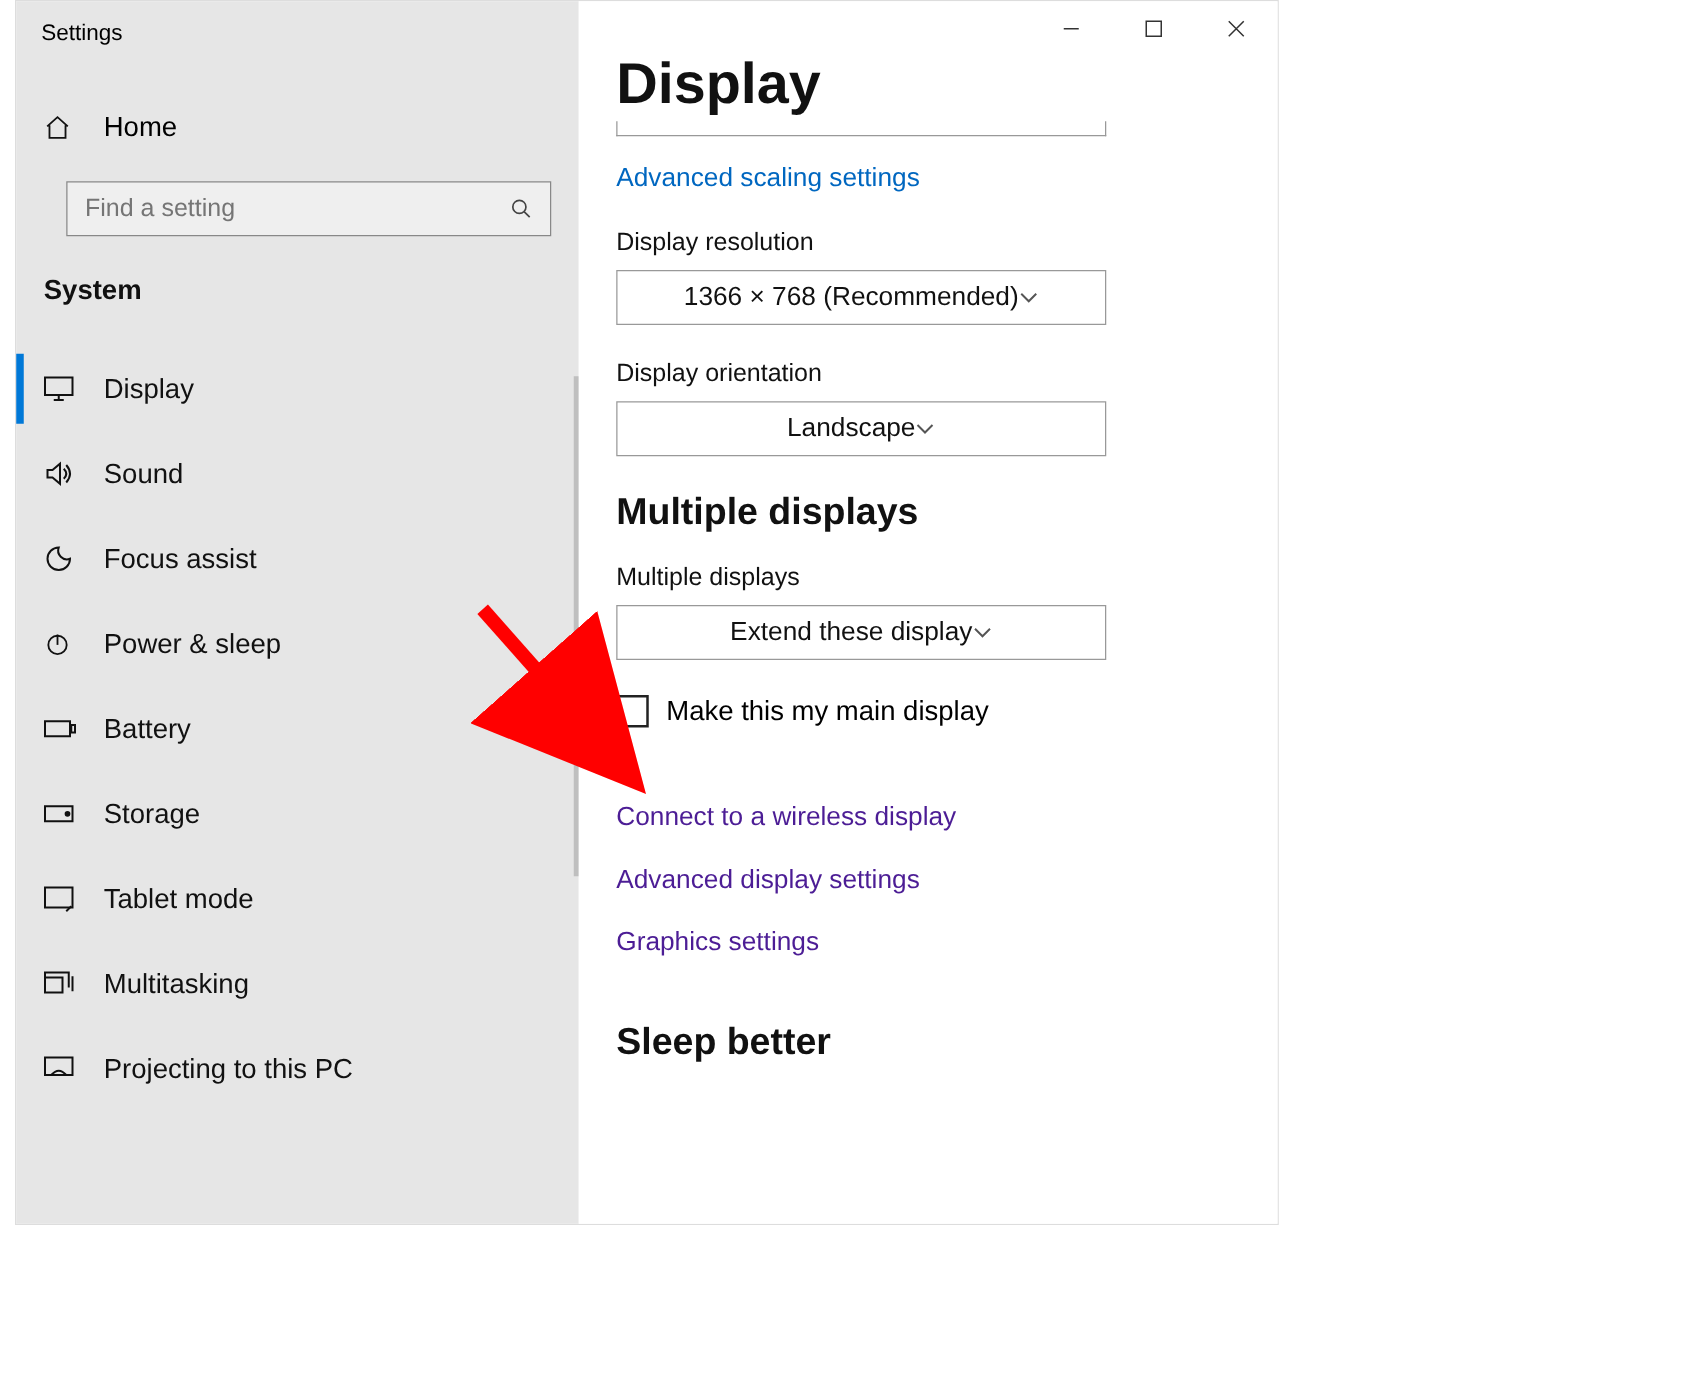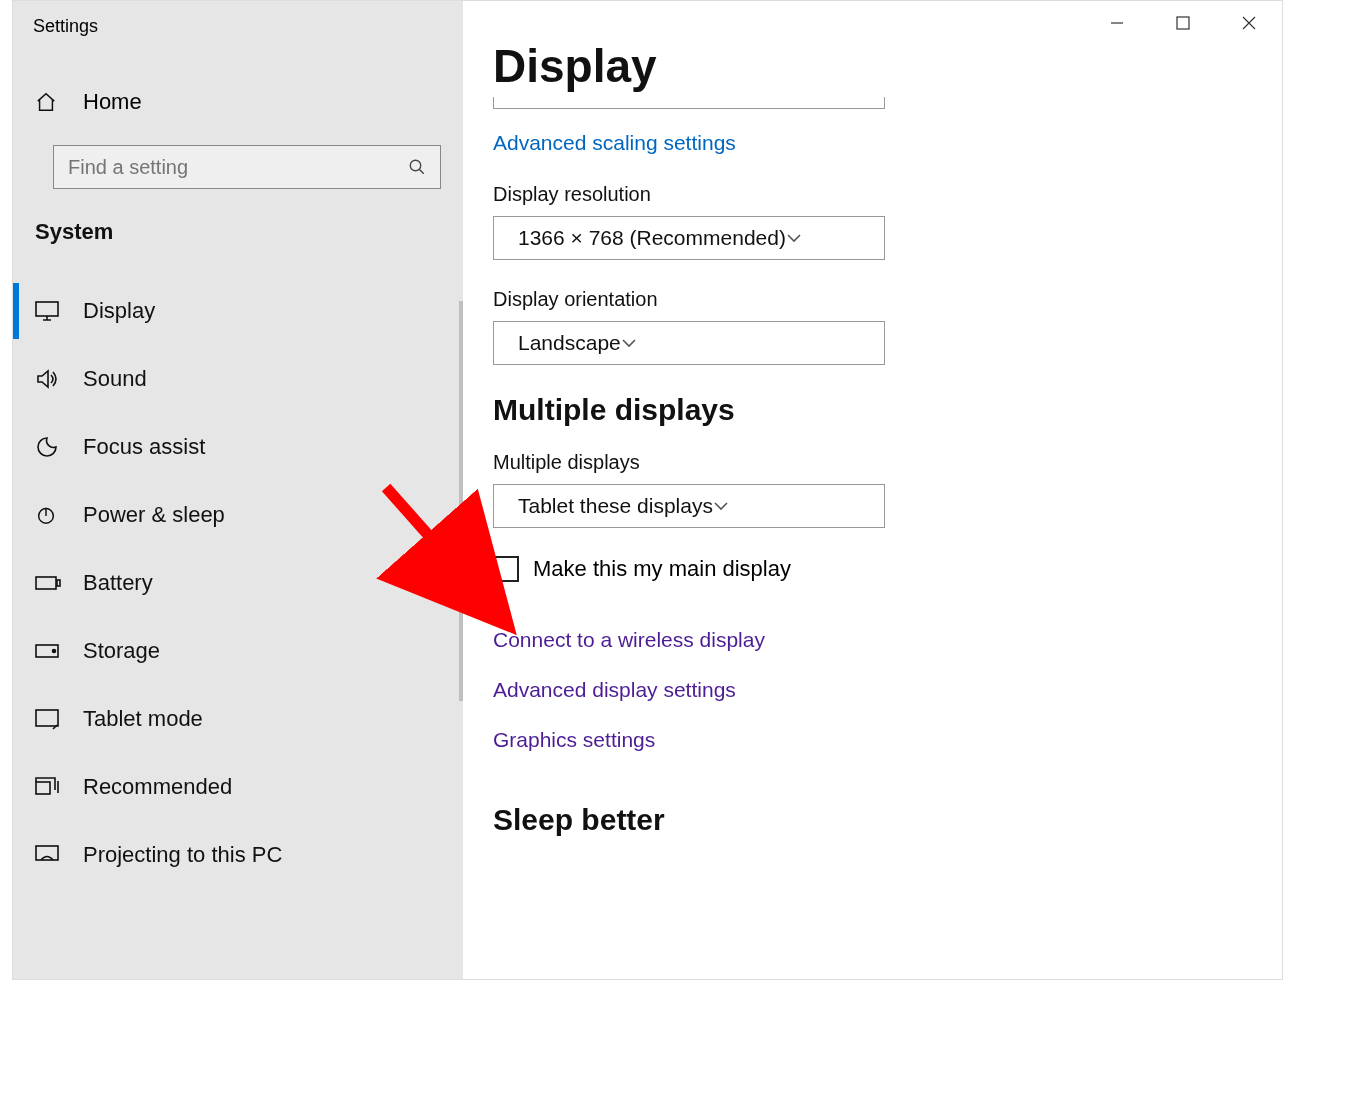--- a/index.html
+++ b/index.html
@@ -8,21 +8,21 @@
     background: #fff;
     width: 1360px;
     height: 1102px;
     overflow: hidden;
     position: relative;
   }
   .frame {
     position: absolute;
     left: 12px;
     top: 0;
-    width: 1271px;
+    width: 1011px;
     height: 980px;
     background: #fff;
     display: flex;
     border: 1px solid #ddd;
   }
   
   .sidebar {
     width: 450px;
     background: #e6e6e6;
     position: relative;
@@ -150,43 +150,43 @@
     font-size: 20px;
     color: #111;
     margin-bottom: 10px;
   }
   .combo {
     width: 392px;
     height: 44px;
     border: 1px solid #999;
     display: flex;
     align-items: center;
-    justify-content: flex-start;
-    padding: 0 24px;
+    justify-content: center;
+    padding: 0 8px;
     font-size: 21px;
     color: #111;
     margin-bottom: 28px;
   }
   .chev {
     color: #555;
   }
   .section-h {
     font-size: 30px;
     font-weight: 600;
     color: #111;
     margin-top: 28px;
     margin-bottom: 24px;
   }
   .checkbox-row {
     display: flex;
     align-items: center;
     gap: 14px;
     font-size: 22px;
     margin-top: 10px;
-    margin-bottom: 46px;
+    margin-bottom: 60px;
   }
   .checkbox-box {
     width: 26px;
     height: 26px;
     border: 2px solid #222;
     display: inline-block;
   }
   .link-block {
     color: #4c1d95;
     font-size: 21px;
@@ -323,21 +323,21 @@
         <span>Tablet mode</span>
       </div>
 
       <div class="nav-item">
         <span class="icon">
           <svg width="24" height="22" viewBox="0 0 24 22" fill="none" stroke="#111" stroke-width="1.6">
               <rect x="1" y="6" width="14" height="12"></rect>
               <path d="M1 6 L1 2 L20 2 L20 14 M23 5 V17"></path>
             </svg>
         </span>
-        <span>Recommended</span>
+        <span>Multitasking</span>
       </div>
 
       <div class="nav-item">
         <span class="icon">
           <svg width="24" height="20" viewBox="0 0 24 20" fill="none" stroke="#111" stroke-width="1.6">
               <rect x="1" y="1" width="22" height="14"></rect>
               <path d="M6 15 Q12 8 18 15"></path>
             </svg>
         </span>
         <span>Projecting to this PC</span>
@@ -390,21 +390,21 @@
         <svg width="16" height="10" viewBox="0 0 16 10" fill="none" stroke="#555" stroke-width="1.6">
             <path d="M2 2 L8 8 L14 2"></path>
           </svg>
       </span>
     </div>
 
     <div class="section-h">Multiple displays</div>
 
     <div class="setting-label">Multiple displays</div>
     <div class="combo">
-      <span>Tablet these displays</span>
+      <span>Extend these display</span>
       <span class="chev">
         <svg width="16" height="10" viewBox="0 0 16 10" fill="none" stroke="#555" stroke-width="1.6">
             <path d="M2 2 L8 8 L14 2"></path>
           </svg>
       </span>
     </div>
 
     <div class="checkbox-row">
       <span class="checkbox-box"></span>
       <span>Make this my main display</span>

